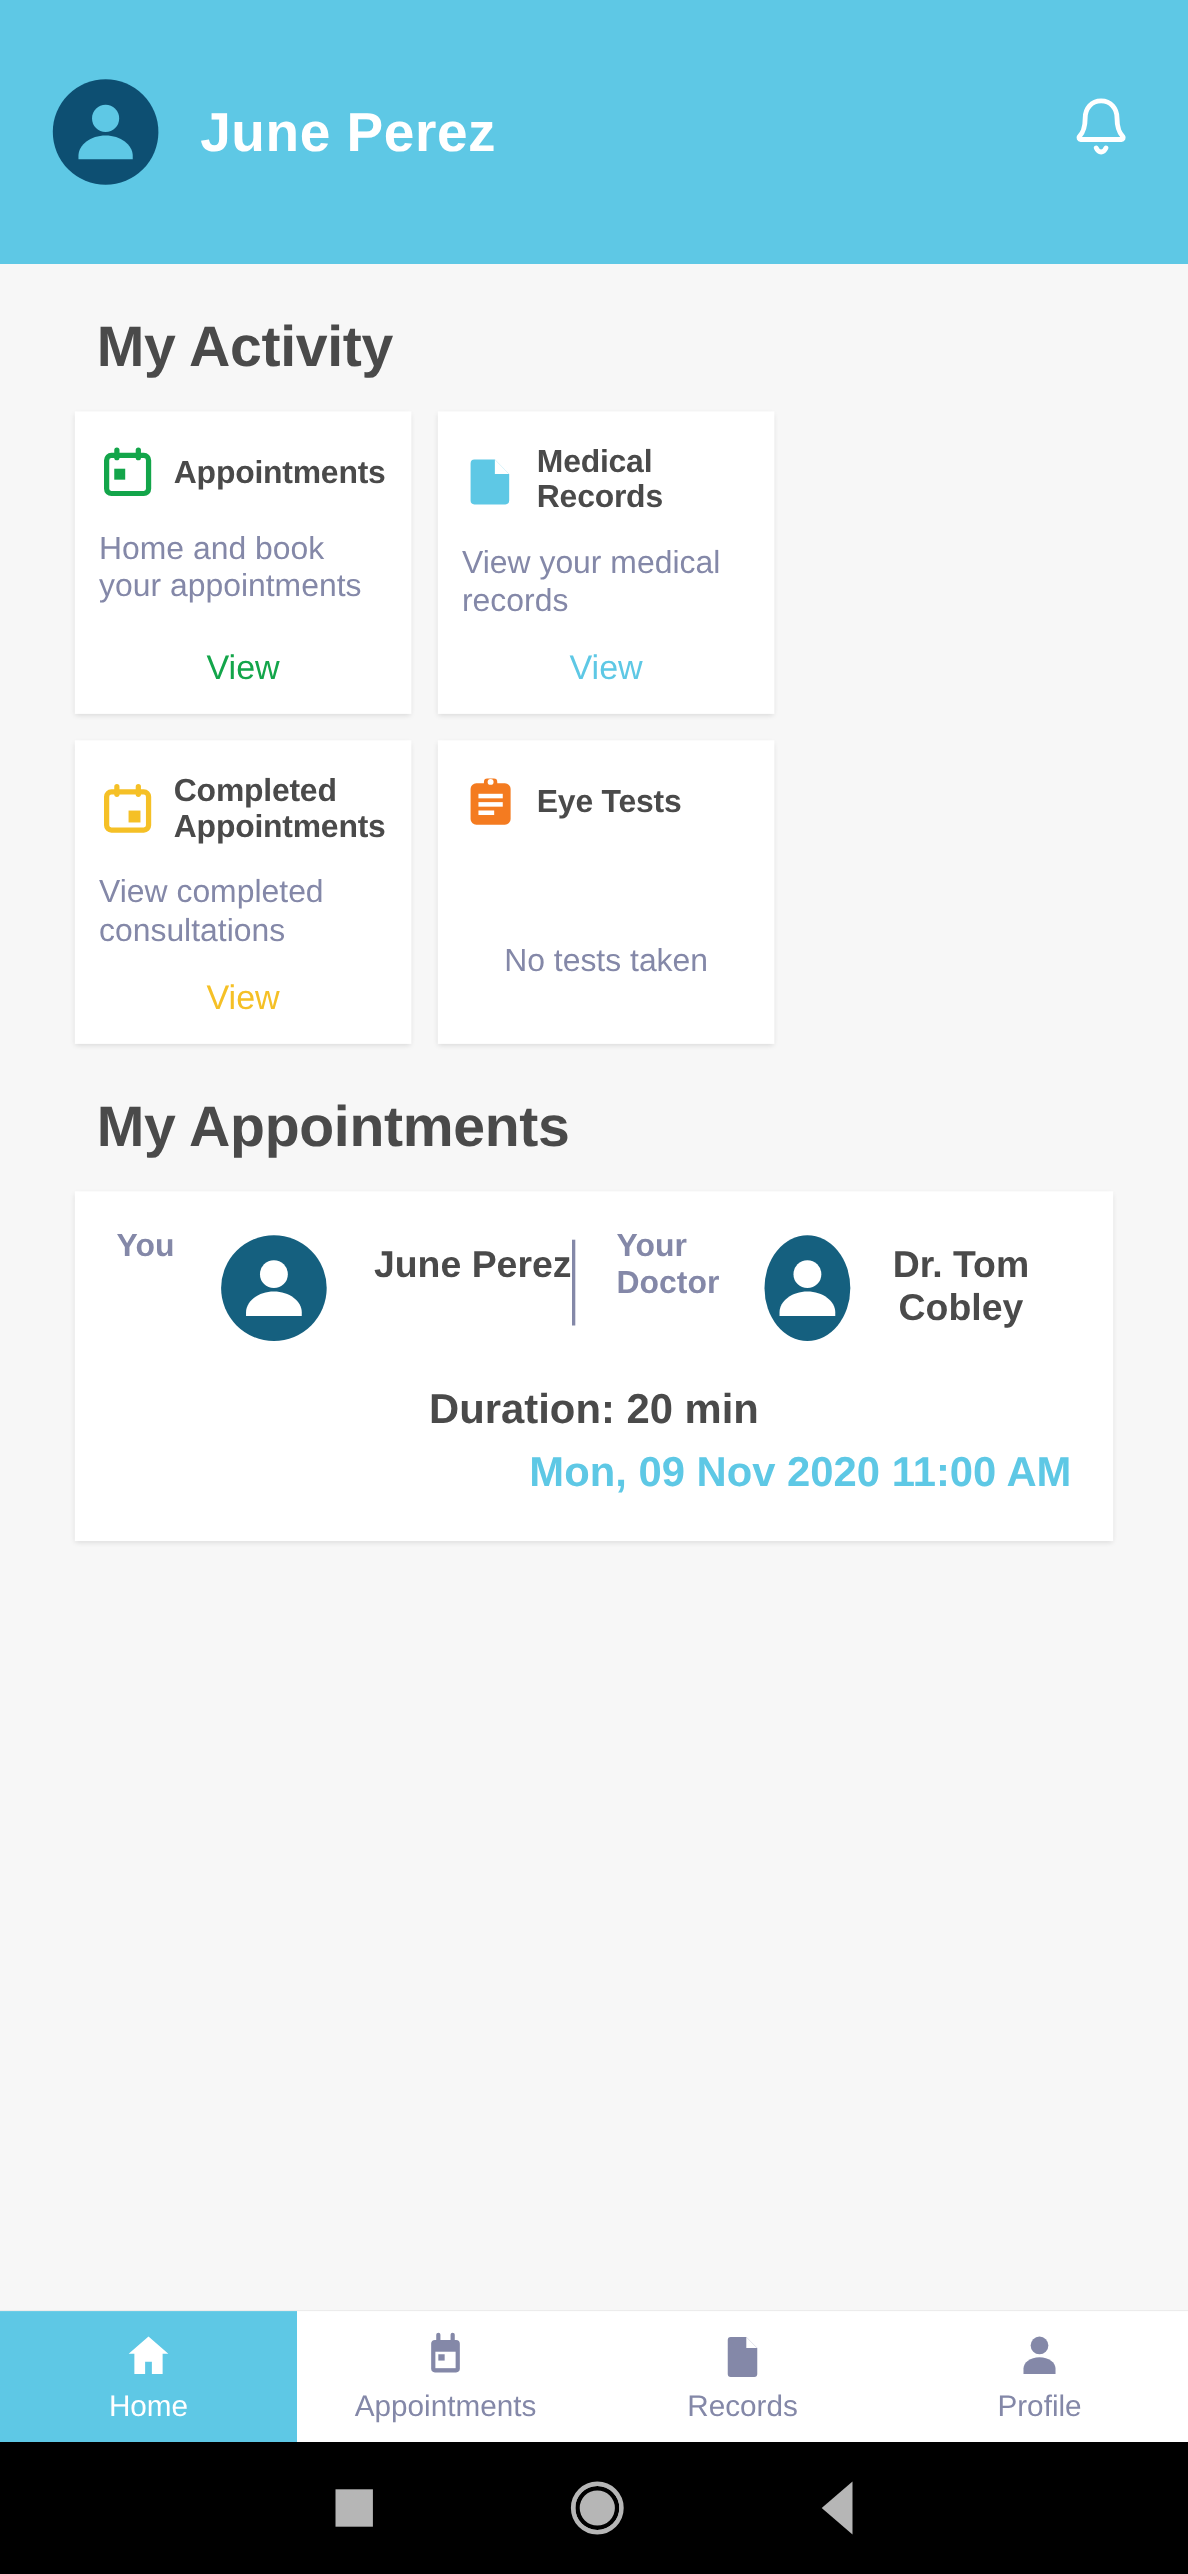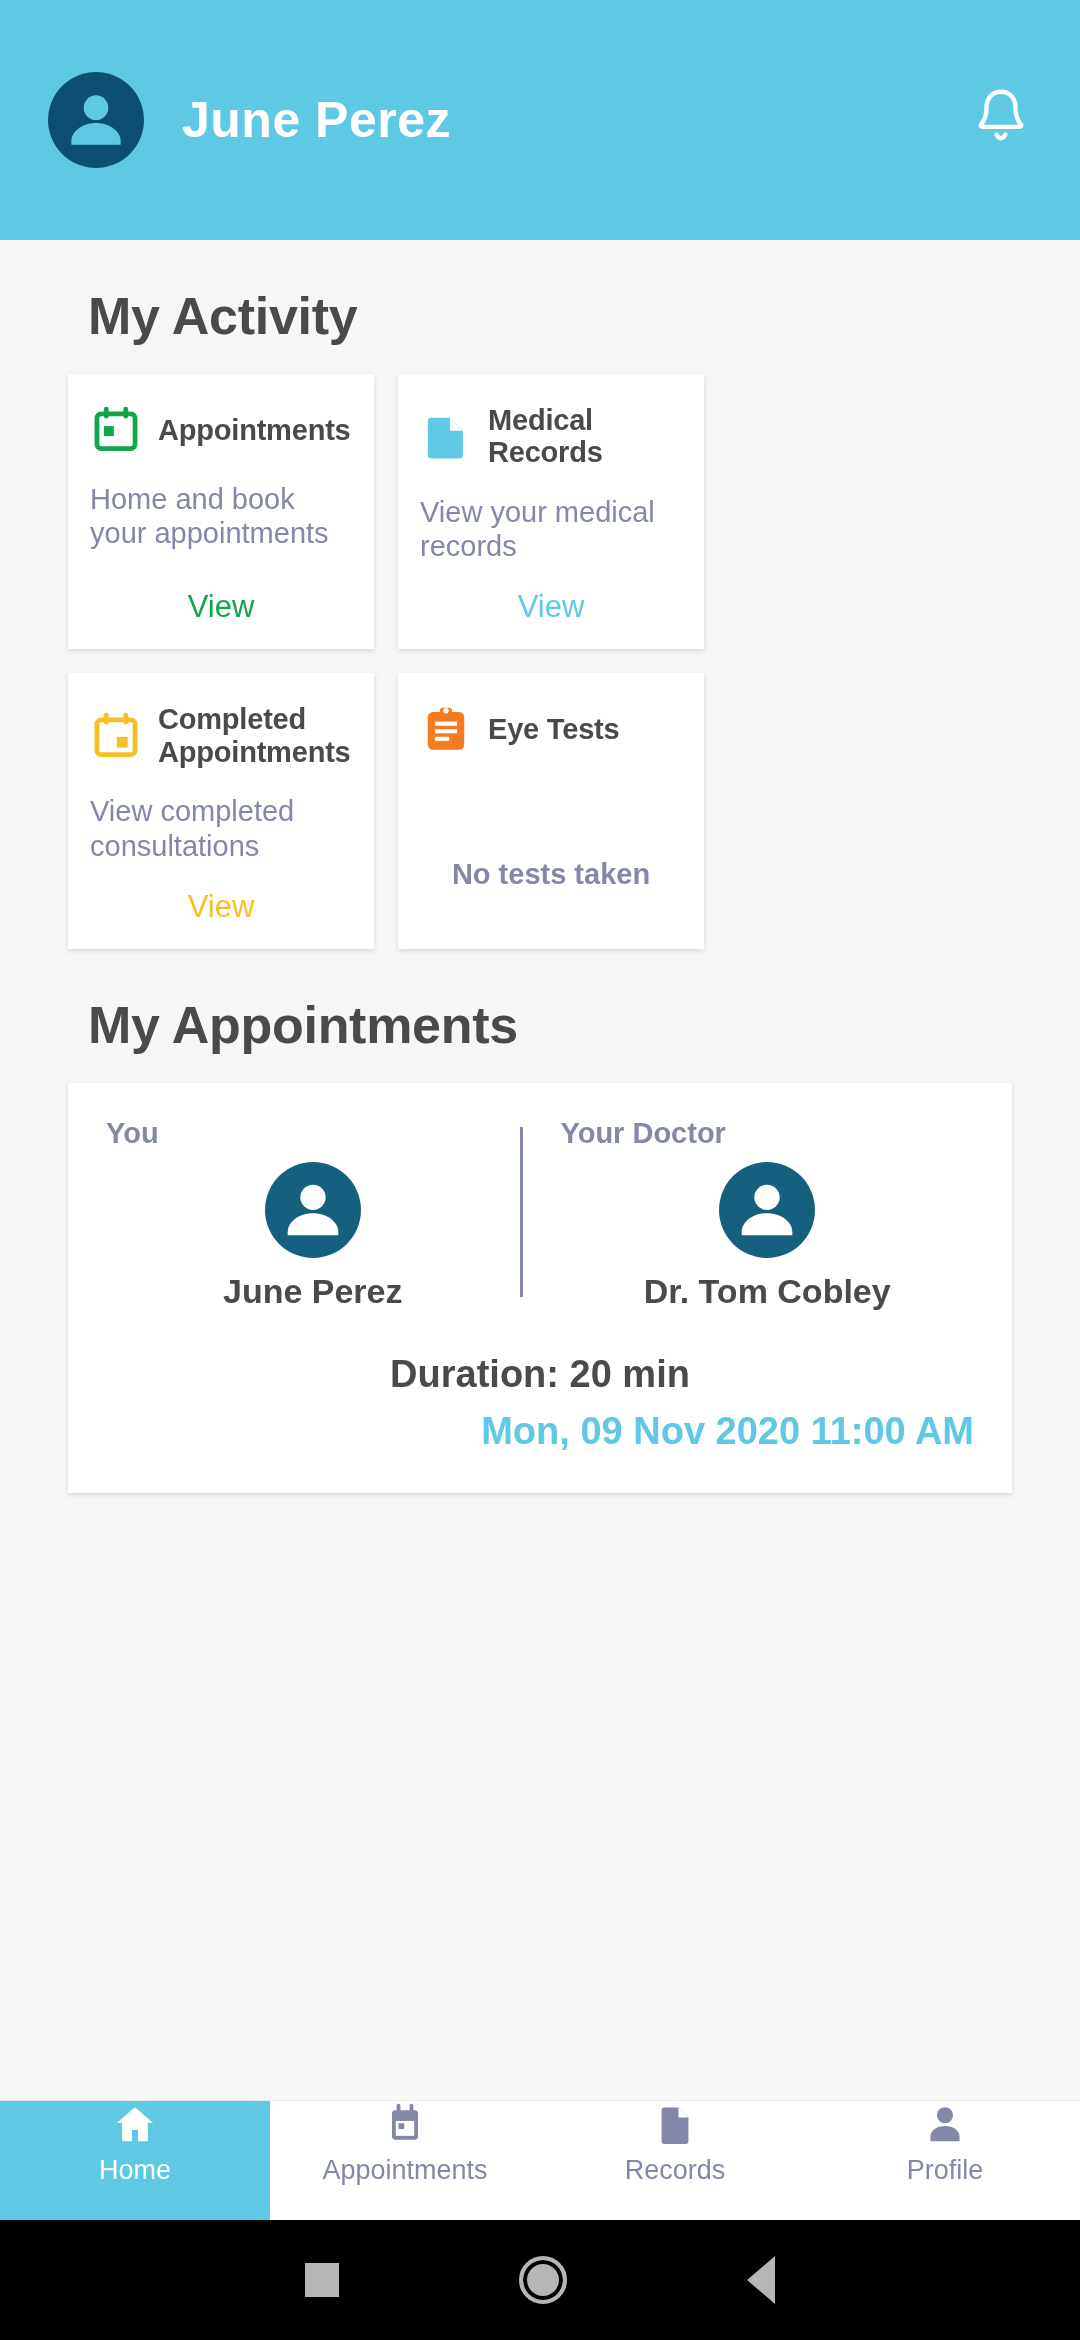--- a/index.html
+++ b/index.html
@@ -53,30 +53,30 @@
   .act-desc {
     margin-top:26px; font-size:29px; color:#8488a8;
     line-height:1.18; font-weight:400;
   }
   .act-link {
     margin-top:auto; padding-top:26px;
     text-align:center; font-size:31px; font-weight:normal;
   }
   .act-empty {
     margin-top:auto; margin-bottom:34px;
-    text-align:center; font-size:29px; color:#8488a8;font-weight:bold;
+    text-align:center; font-size:29px; color:#8488a8;
   }
 
   
   .appt-card {
     background:#ffffff; box-shadow:0 2px 5px rgba(0,0,0,0.13);
     margin-top:8px; padding:34px 38px 40px 38px;
   }
   .appt-people { display:flex; align-items:stretch; }
-  .appt-col { flex:1 1 0; display:flex; flex-direction:column; }
+  .appt-col { flex:1 1 0; display:flex; flex-direction:row; }
   .appt-col.right { padding-left:38px; }
   .appt-role {
     font-size:29px; font-weight:bold; color:#8488a8;
     margin-bottom:6px;
   }
   .appt-divider { width:3px; background:#8488a8; margin:10px 0 14px 0; flex:0 0 auto; }
   .avatar-lg {
     width:96px; height:96px; border-radius:50%;
     background:#15607f; margin:6px auto 0 auto;
     display:flex; align-items:center; justify-content:center;
@@ -97,21 +97,21 @@
 
   
   .bottomnav {
     position:absolute; left:0; bottom:120px;
     width:1080px; height:120px;
     background:#ffffff; display:flex;
     border-top:1px solid #ececec;
   }
   .navitem {
     flex:1 1 0; display:flex; flex-direction:column;
-    align-items:center; gap:8px;
+    align-items:center; justify-content:center; gap:8px;
   }
   .navitem.active { background:#5ec8e5; }
   .navitem svg { width:46px; height:46px; display:block; }
   .navlabel { font-size:27px; color:#8488a8; }
   .navitem.active .navlabel { color:#ffffff; }
 
   
   .sysbar {
     position:absolute; left:0; bottom:0;
     width:1080px; height:120px; background:#000000;

